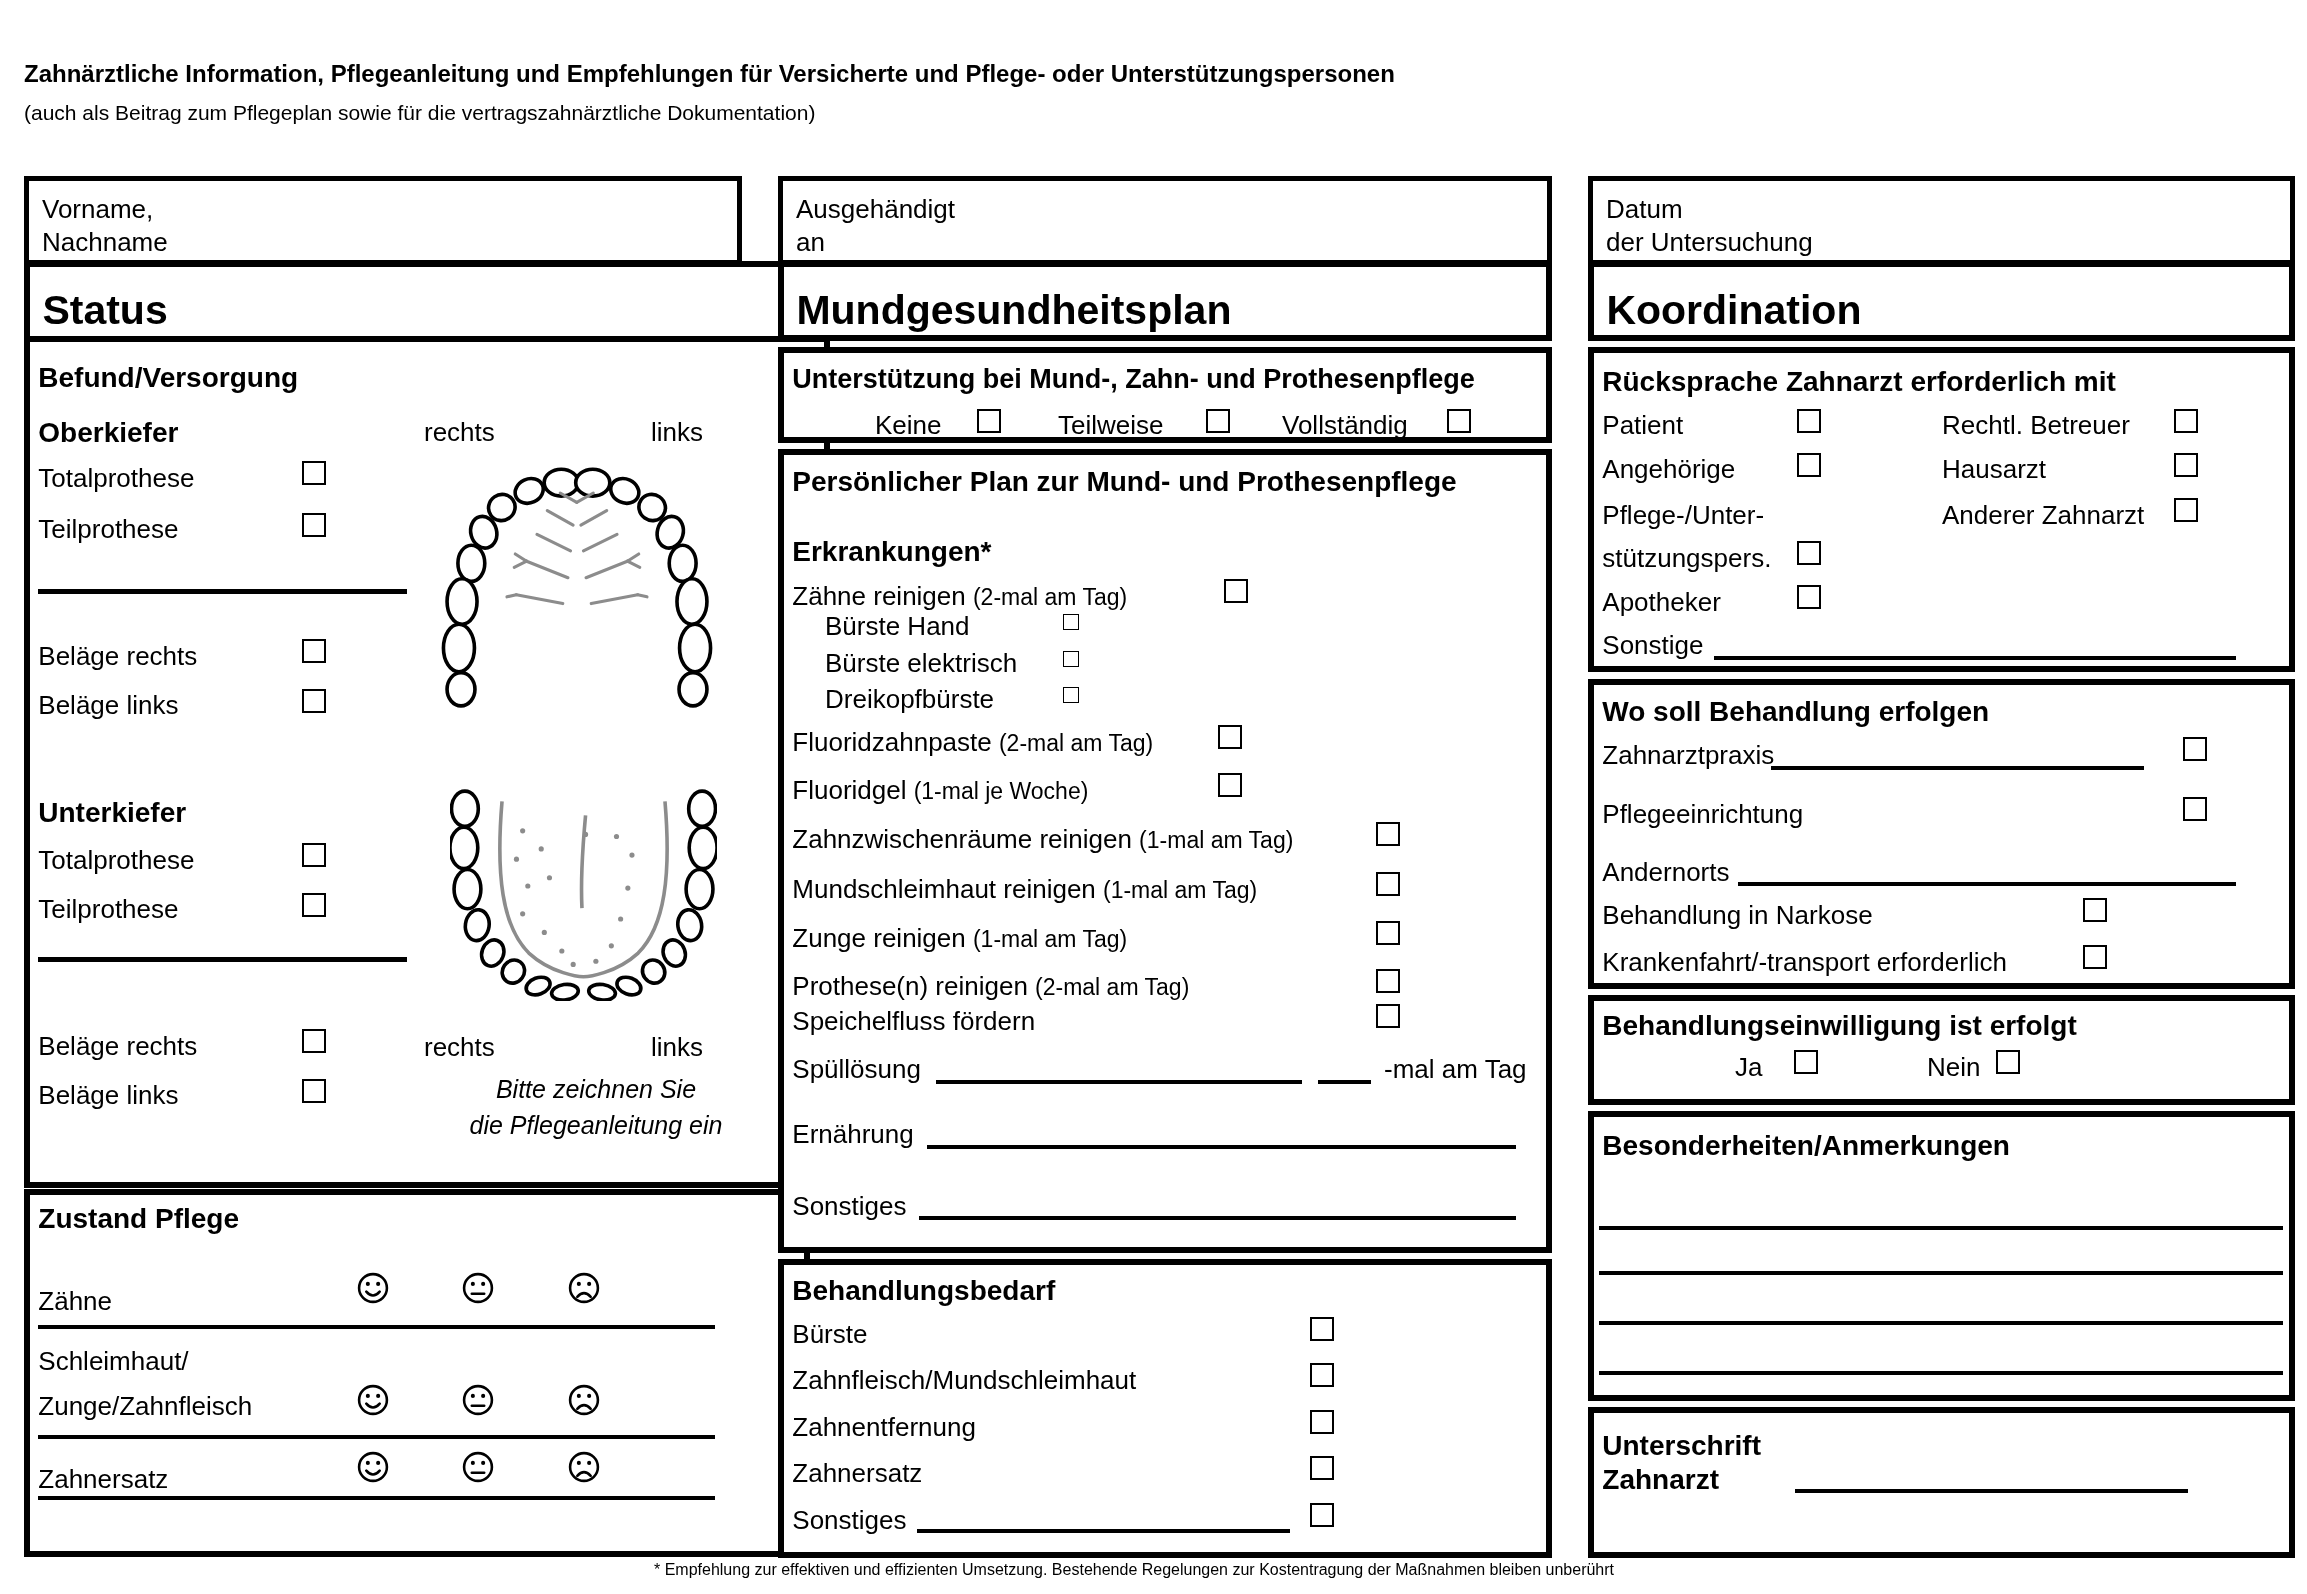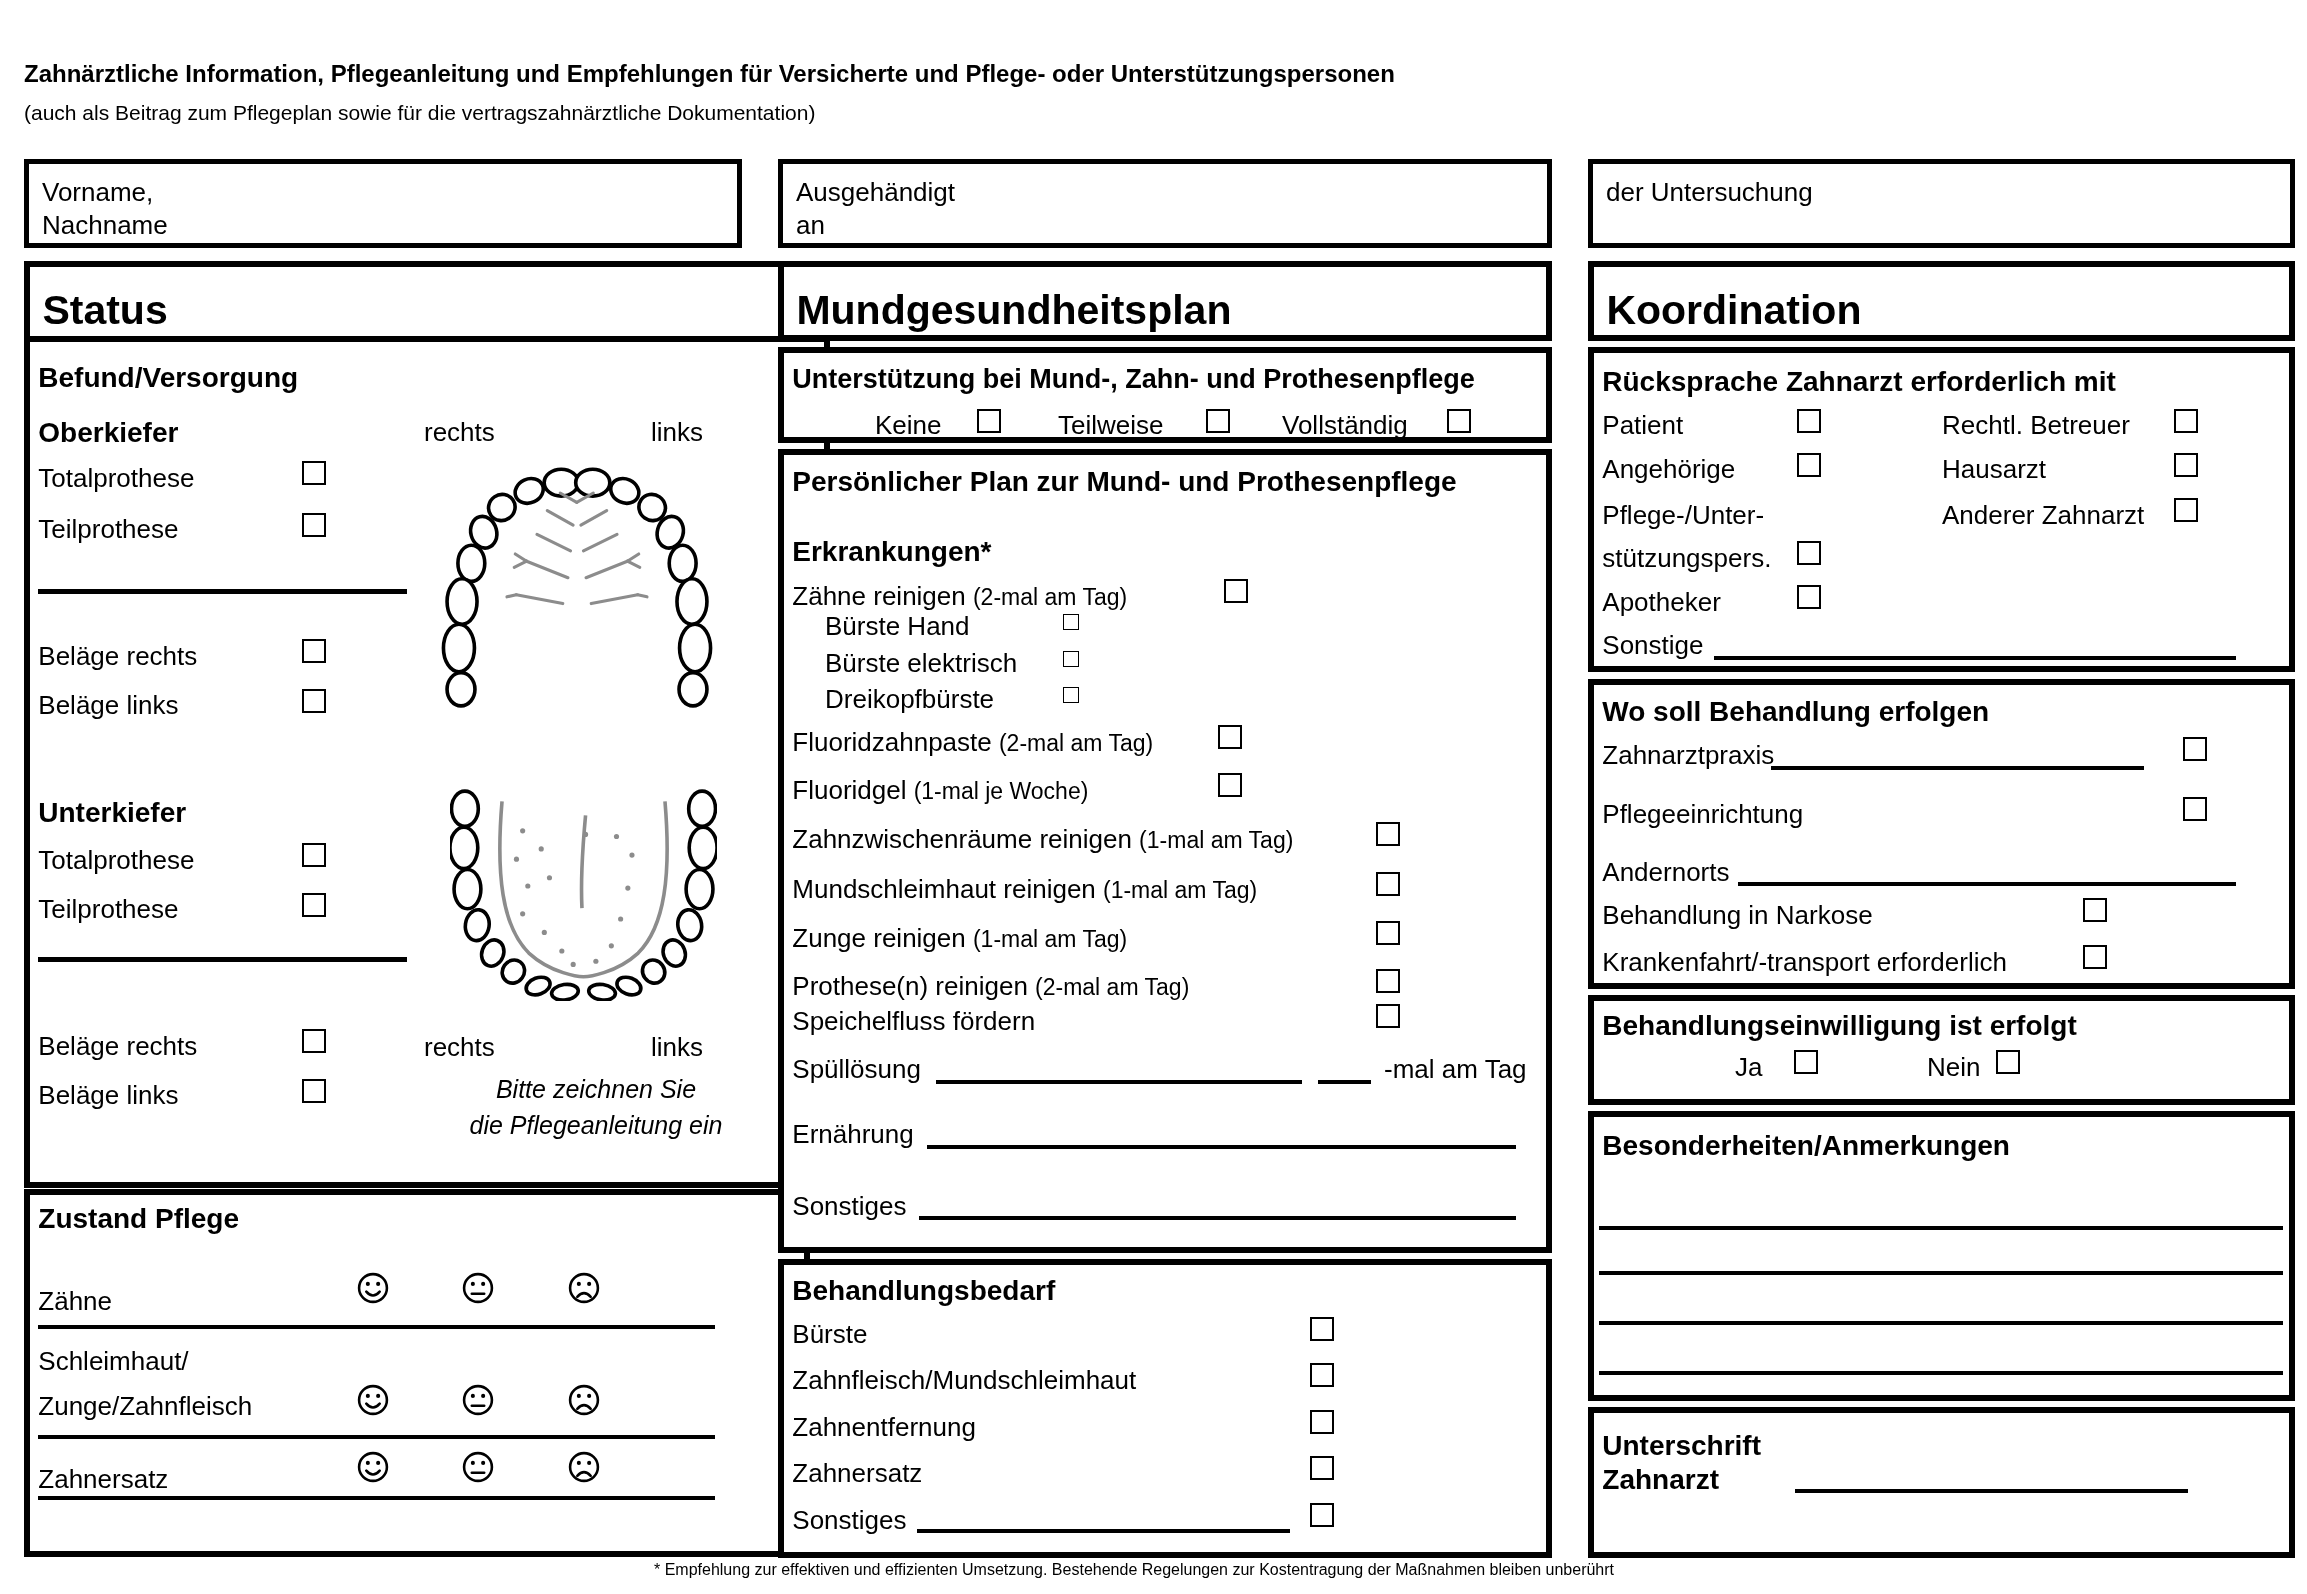--- a/index.html
+++ b/index.html
@@ -2,21 +2,21 @@
 <html style="font-size:8.3px"><head>
 <meta charset="utf-8">
 <style>
   html,body{margin:0;padding:0;background:#fff;}
   .page{position:relative;width:2307px;height:1594px;background:#fff;
         font-family:"Liberation Sans","DejaVu Sans",sans-serif;color:#000;overflow:hidden;}
   .title{position:absolute;left:24px;top:60px;font-size:24px;font-weight:bold;white-space:nowrap;}
   .subtitle{position:absolute;left:24px;top:101px;font-size:21px;white-space:nowrap;}
   .footnote{position:absolute;left:654px;top:1561px;font-size:16px;white-space:nowrap;}
   .box{position:absolute;background:#fff;border:6.2px solid #000;box-sizing:border-box;}
-  .hdr{border-width:5.2px;}
+  .hdr{border-width:5.2px;margin-top:17px;}
   .hline{font-size:26px;line-height:33px;margin-left:13px;}
   .hpad{padding-top:12.4px;}
   .h1{position:absolute;font-size:41px;font-weight:bold;line-height:1;white-space:nowrap;}
   .h2{position:absolute;font-size:28px;font-weight:bold;line-height:1.15;white-space:nowrap;}
   .t{position:absolute;font-size:26px;line-height:1.15;white-space:nowrap;}
   .d{font-size:23px;margin-left:7.2px;}
   .sep{position:absolute;left:0;right:0;height:6.2px;background:#000;}
   .cb{position:absolute;width:24px;height:24px;border:2.6px solid #000;box-sizing:border-box;background:#fff;}
   .cbs{width:15.5px;height:15.5px;border-width:1.5px;}
   .fl{position:absolute;height:4.1px;background:#000;}
@@ -35,20 +35,21 @@
 
   <div class="box hdr hpad" style="left:24px;top:159px;width:718px;height:89px">
     <div class="hline">Vorname,</div>
     <div class="hline">Nachname</div>
   </div>
   <div class="box hdr hpad" style="left:778px;top:159px;width:774px;height:89px">
     <div class="hline">Ausgehändigt</div>
     <div class="hline">an</div>
   </div>
   <div class="box hdr hpad" style="left:1588px;top:159px;width:707px;height:89px">
+    <div class="hline">Datum</div>
     <div class="hline">der Untersuchung</div>
   </div>
 
   <div class="box" style="left:24px;top:261px;width:806px;height:927px">
     <div class="h1" style="left:12.4px;top:23px">Status</div>
     <div class="sep" style="top:69px"></div>
 
     <div class="h2" style="left:8.3px;top:95px">Befund/Versorgung</div>
 
     <div class="h2" style="left:8.3px;top:150px">Oberkiefer</div>

